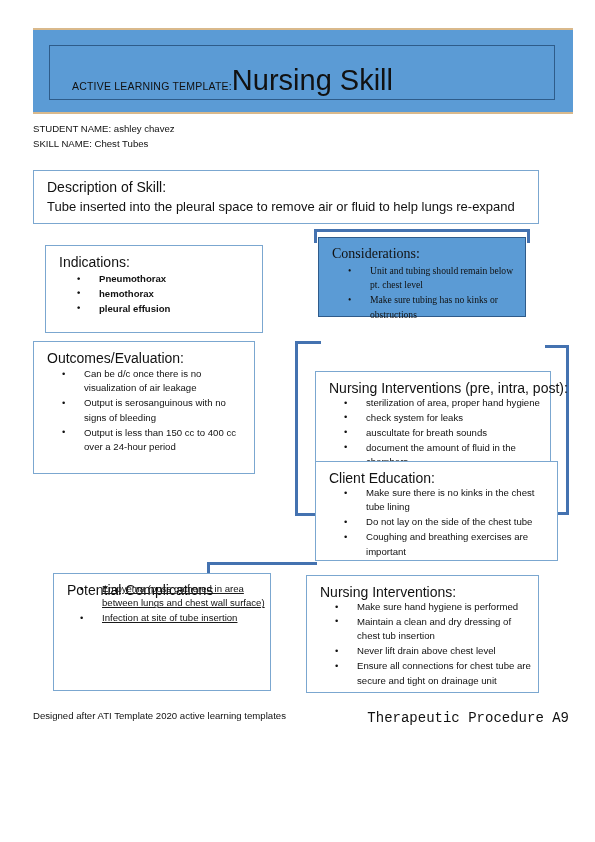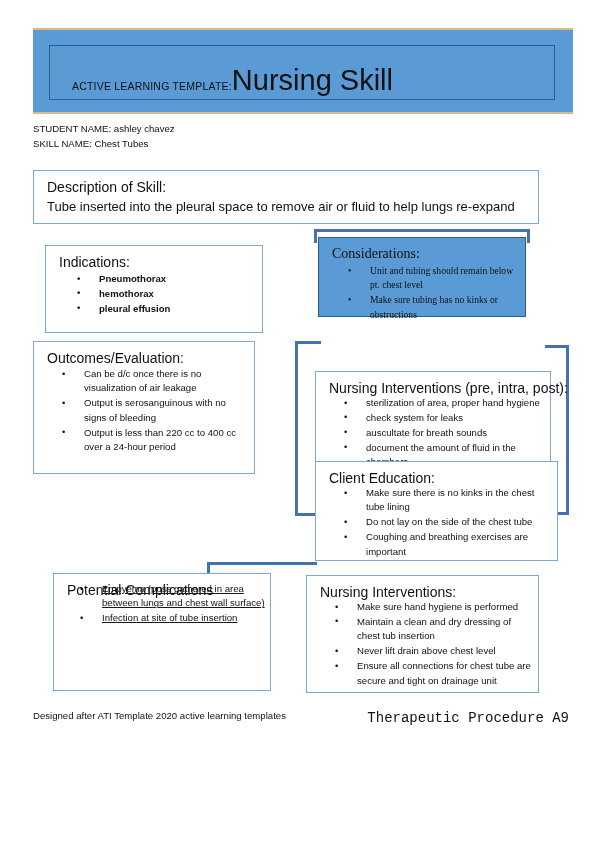--- a/index.html
+++ b/index.html
@@ -215,21 +215,21 @@
 
   <div class="bk bk-left" style="left:295px; top:341px; width:26px; height:175px;"></div>
 
   <div class="bk bk-right" style="left:545px; top:345px; width:24px; height:170px;"></div>
 
   <div class="box" style="left:33px; top:341px; width:222px; height:133px;">
     <div class="box-title">Outcomes/Evaluation:</div>
     <ul class="blist" style="top:25px; padding-left:37px; right:10px;">
       <li>Can be d/c once there is no visualization of air leakage</li>
       <li>Output is serosanguinous with no signs of bleeding</li>
-      <li>Output is less than 220 cc to 400 cc over a 24-hour period</li>
+      <li>Output is less than 150 cc to 400 cc over a 24-hour period</li>
     </ul>
   </div>
 
   <div class="box" style="left:315px; top:330px; width:236px; height:96px;margin-top:41px;">
     <div class="box-title">Nursing Interventions (pre, intra, post):</div>
     <ul class="blist" style="top:24px; padding-left:37px; right:6px;">
       <li>sterilization of area, proper hand hygiene</li>
       <li>check system for leaks</li>
       <li>auscultate for breath sounds</li>
       <li>document the amount of fluid in the chambers</li>

